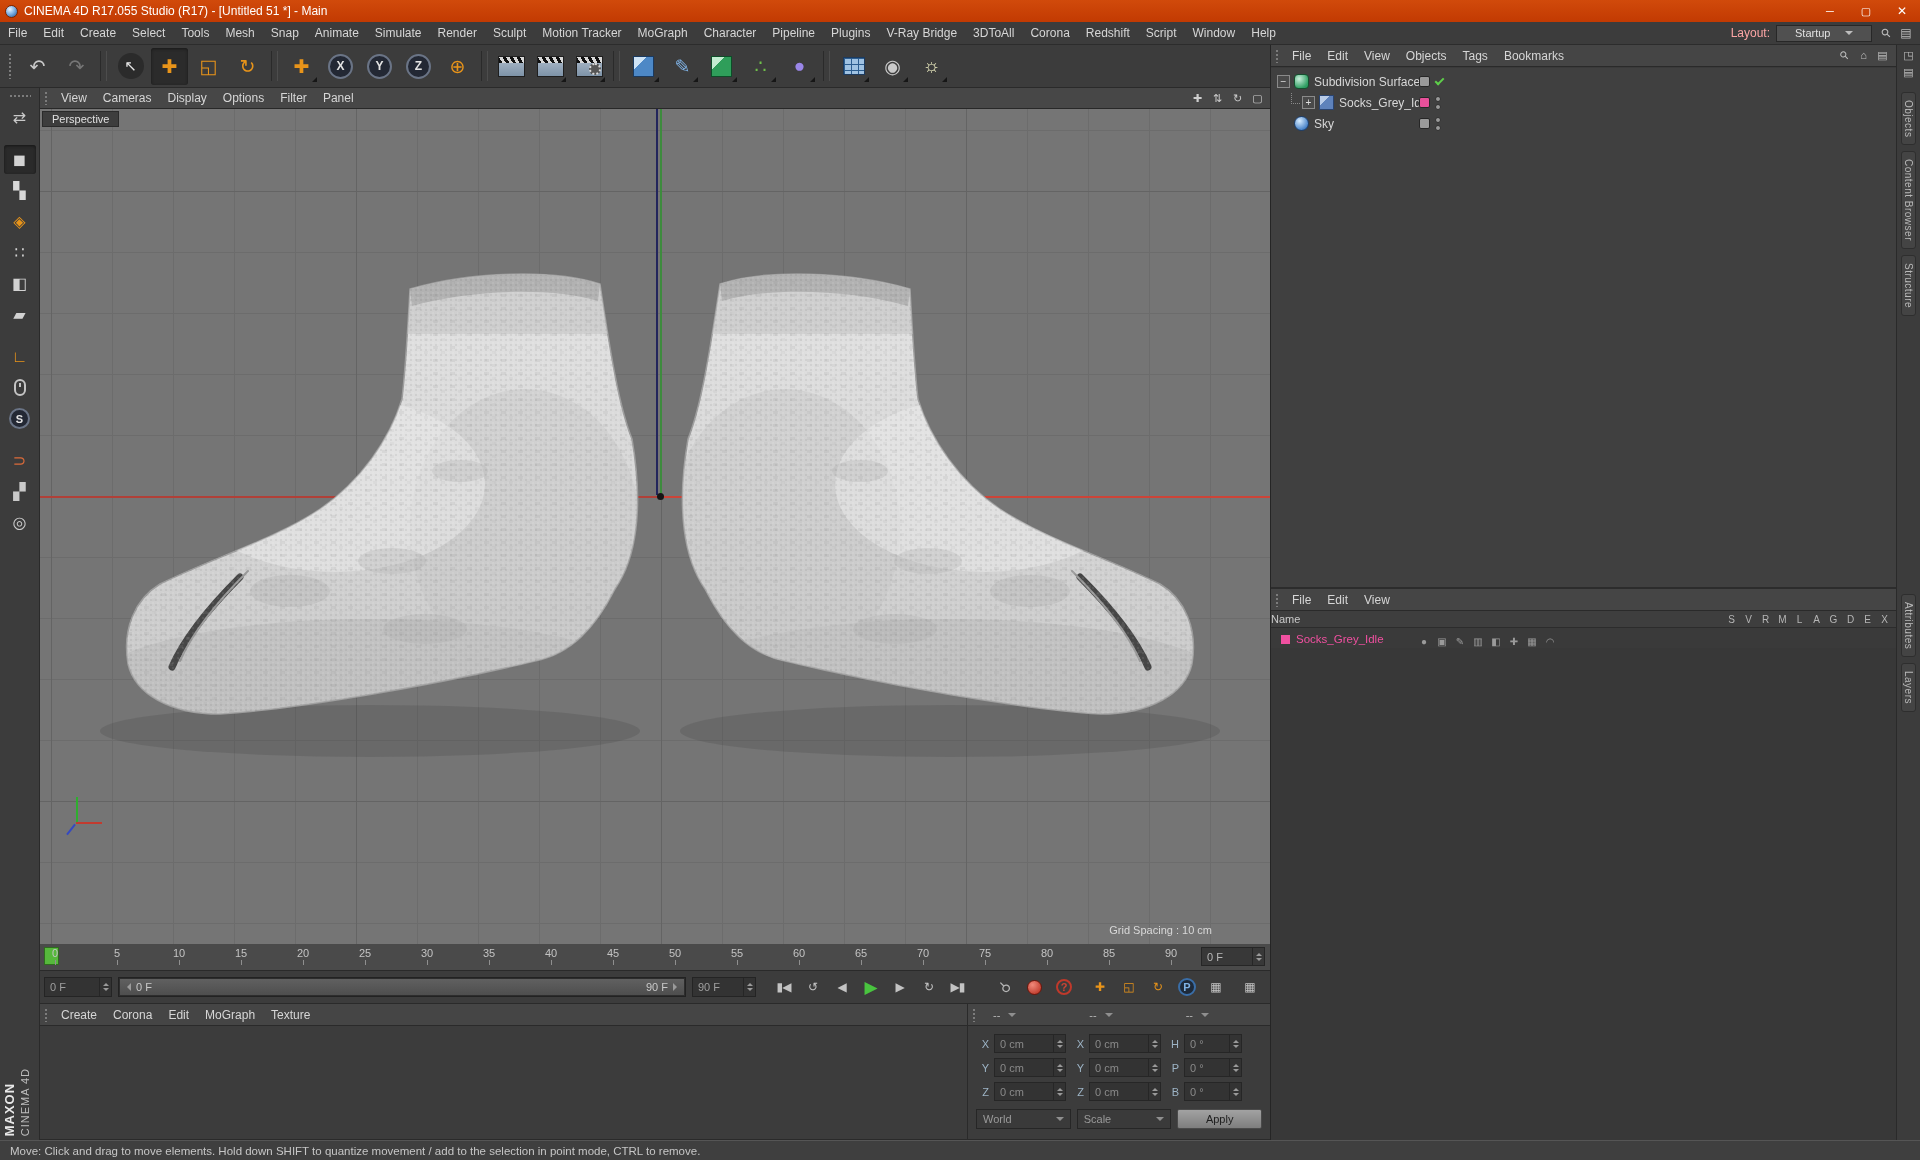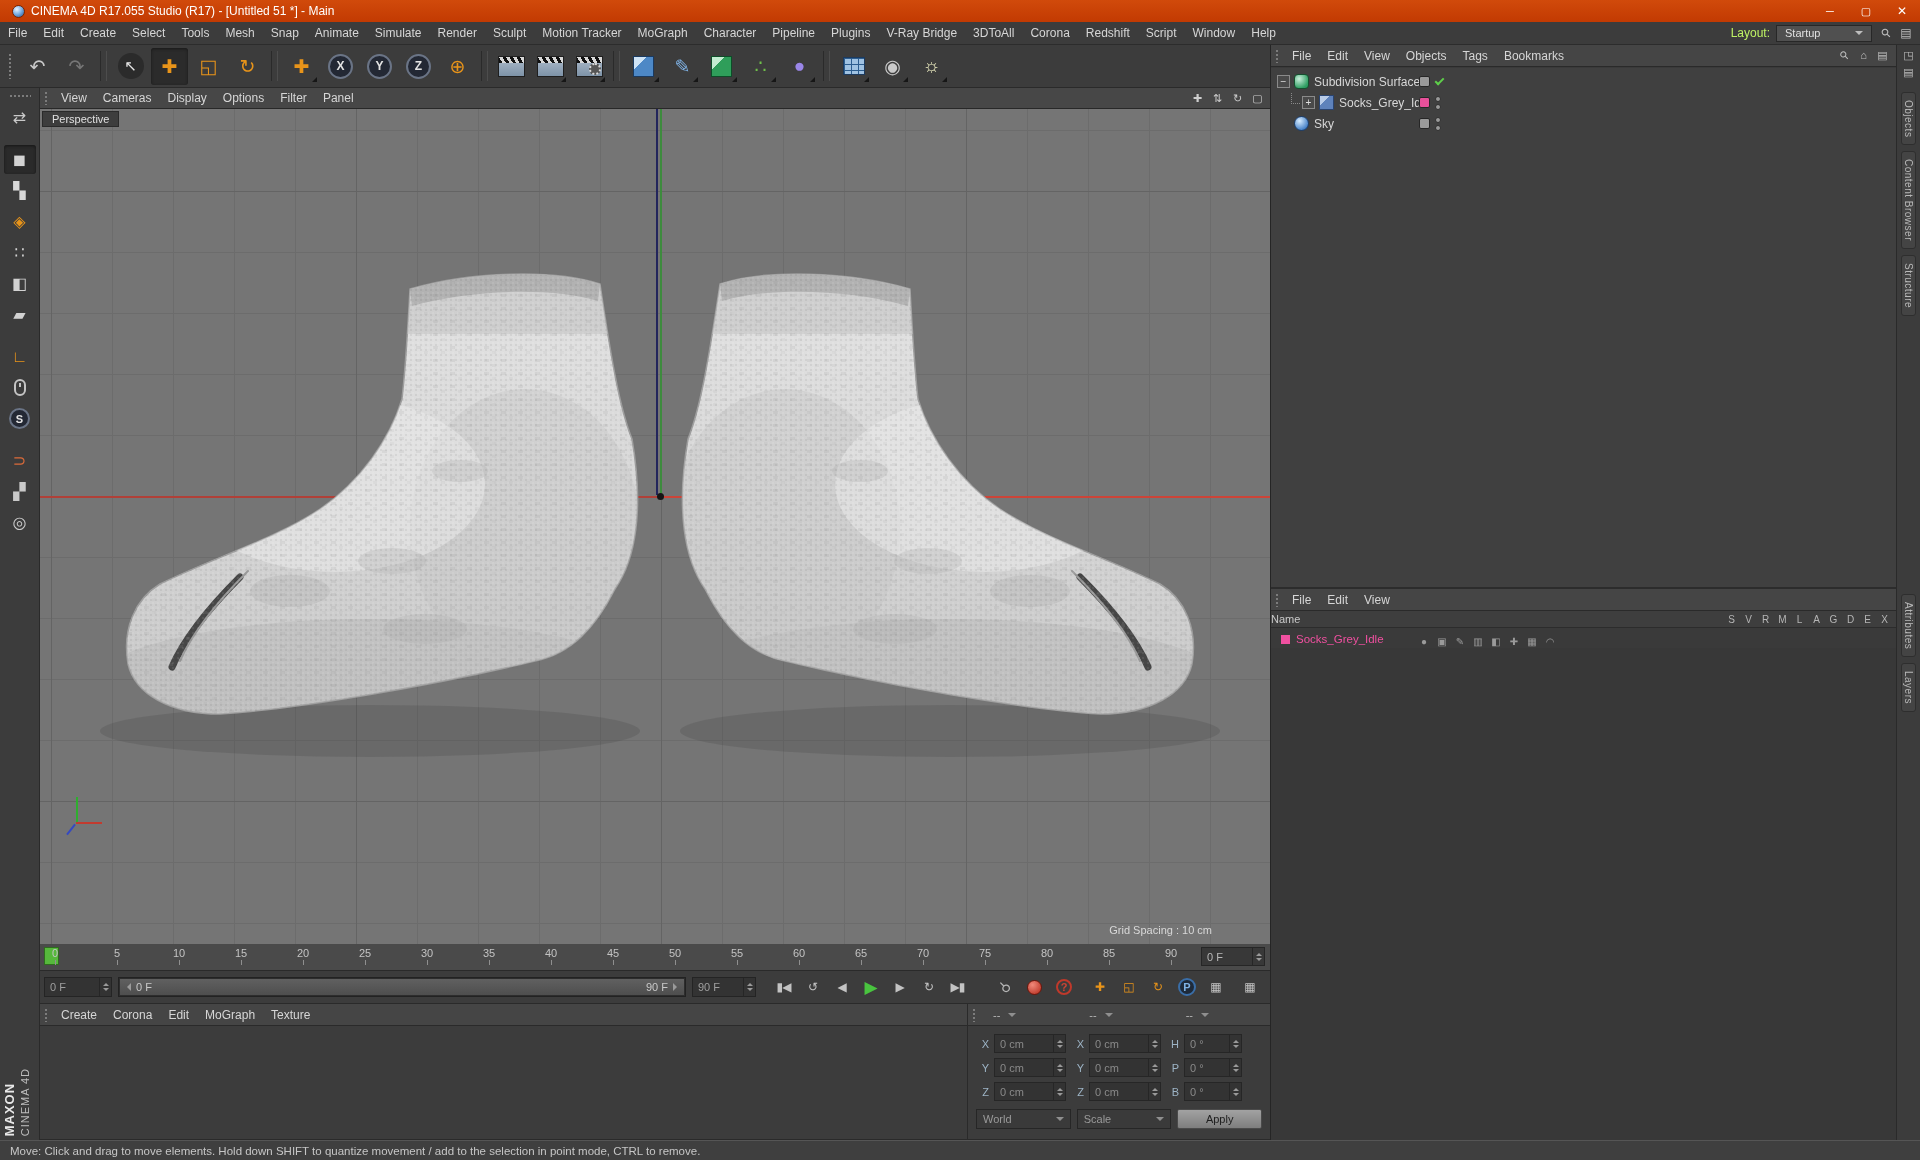--- a/index.html
+++ b/index.html
@@ -1,34 +1,34 @@
 <!DOCTYPE html>
 <html><head>
 <meta charset="utf-8">
 <style>
   * { margin:0; padding:0; box-sizing:border-box; }
   html,body { background:#1e1e1e; }
   body { width:1920px; height:1160px; font-family:"Liberation Sans",sans-serif; overflow:hidden; color:#cdcdcd; }
   #app { position:absolute; top:0; left:0; width:1920px; height:1160px; background:#3c3c3c; }
 
   
-  #titlebar { position:absolute; top:0; left:0; right:0; height:22px; background:linear-gradient(#d14a0b,#c23a02); display:flex; align-items:center; padding-left:12px; }
+  #titlebar { position:absolute; top:0; left:0; right:0; height:22px; background:linear-gradient(#d14a0b,#c23a02); display:flex; align-items:center; padding-left:5px; }
   .app-ic { width:13px; height:13px; border-radius:50%; background:radial-gradient(circle at 35% 30%,#eaf4ff,#7fb2e5 45%,#1d4e8f); border:1px solid #7a2400; margin-right:6px; flex:none; }
   .ttl { font-size:12px; color:#ffffff; }
   .wbtns { margin-left:auto; display:flex; height:100%; }
   .wb { width:36px; height:100%; display:flex; align-items:center; justify-content:center; color:#fff; font-size:11px; }
   .wb.close { font-size:12px; }
 
   
   #menubar { position:absolute; top:22px; left:0; right:0; height:23px; background:#3c3c3c; border-bottom:1px solid #2c2c2c; display:flex; align-items:center; }
   .mitems { display:flex; }
   .mi { font-size:12px; color:#d6d6d6; padding:3px 8px; cursor:default; white-space:nowrap; }
   .mright { margin-left:auto; display:flex; align-items:center; gap:6px; padding-right:6px; }
-  .laylab { font-size:12px; color:#bef264; }
-  .laysel { width:96px; height:17px; background:#505050; border:1px solid #272727; font-size:11px; color:#e0e0e0; display:flex; align-items:center; padding:0 8px; }
+  .laylab { font-size:12px; color:#fca5a5; }
+  .laysel { width:96px; height:17px; background:#505050; border:1px solid #272727; font-size:11px; color:#e0e0e0; display:flex; align-items:center; padding:0 18px; }
   .laysel .dd { margin-left:auto; border:4px solid transparent; border-top-color:#bdbdbd; margin-top:4px; }
   .mic { font-size:12px; color:#bdbdbd; width:16px; text-align:center; }
   .lens { transform:rotate(-45deg); display:inline-block; }
 
   
   #toolbar { position:absolute; top:45px; left:0; width:1270px; height:43px; background:#3c3c3c; border-bottom:1px solid #2a2a2a; display:flex; align-items:center; padding-left:8px; gap:2px; }
   .tb { width:37px; height:37px; display:flex; align-items:center; justify-content:center; border-radius:3px; color:var(--c,#c9c9c9); position:relative; }
   .tb .g { display:flex; align-items:center; justify-content:center; font-size:19px; }
   .tb.selected { background:#2b2b2b; box-shadow:inset 0 1px 3px #181818; }
   .tb.sep { width:7px; height:30px; border-left:1px solid #2a2a2a; border-right:1px solid #4d4d4d; border-radius:0; margin:0 3px; }

